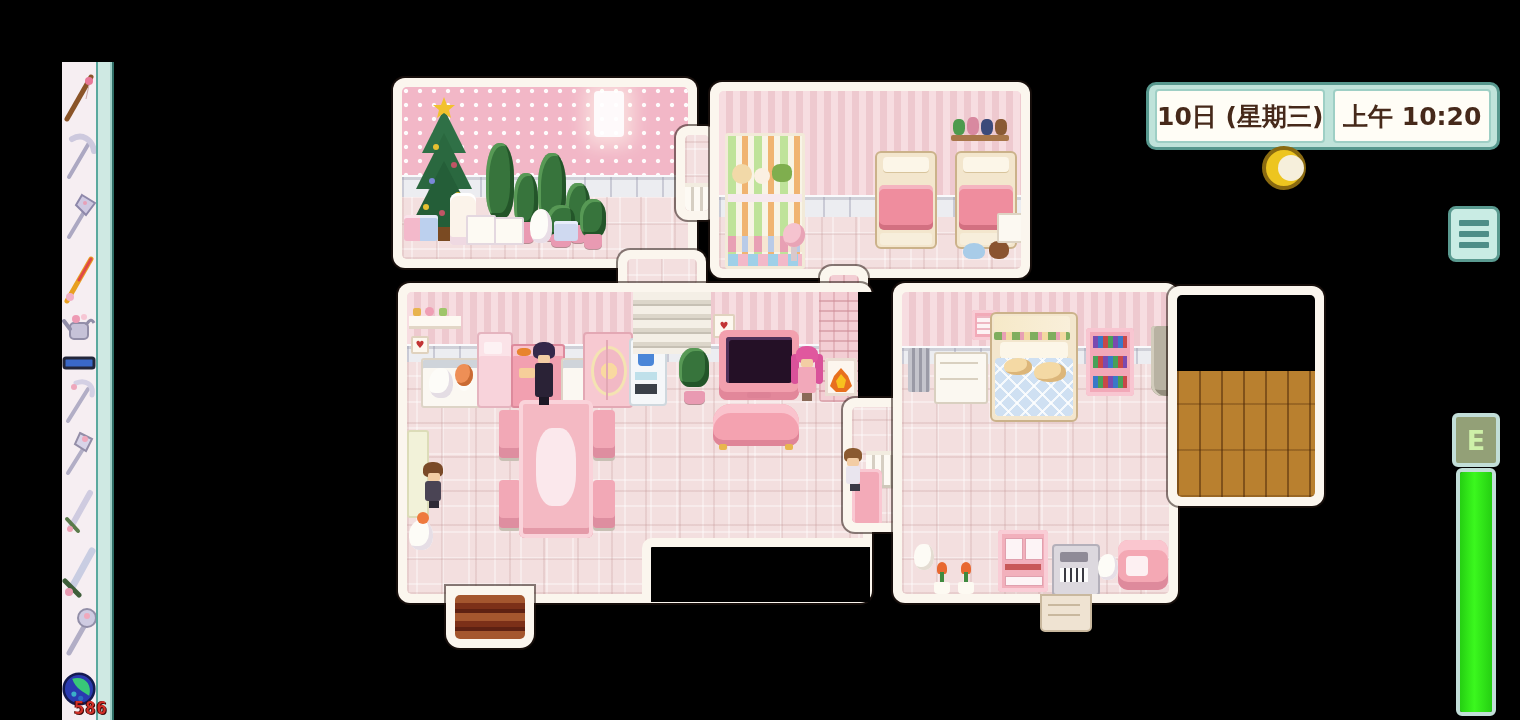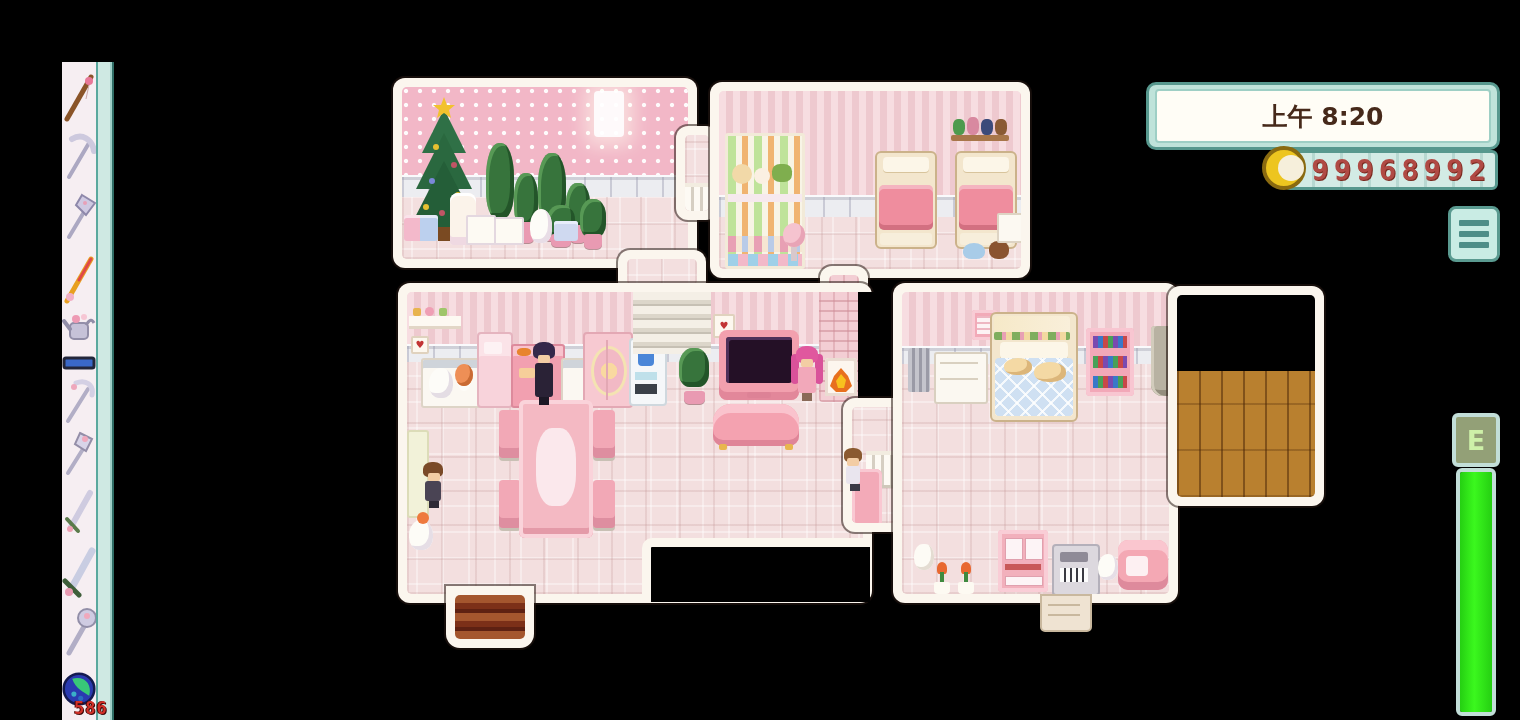--- a/index.html
+++ b/index.html
@@ -480,24 +480,22 @@
           <circle cx="20" cy="22" r="18" fill="#2a3ab0" stroke="#141a50" stroke-width="3"></circle>
           <path d="M12 10 C26 6 36 16 32 30 C26 26 16 22 12 10" fill="#38c878"></path>
           <circle cx="14" cy="28" r="3" fill="#3ab0c8"></circle>
           <circle cx="22" cy="33" r="3" fill="#2a6ac0"></circle>
         </svg>
     </div>
   </div>
   <div id="journal-count">586</div>
 
   <div id="datetime">
-    <div class="hudbox">上午 8:20</div>
-  </div>
-  <div id="goldpanel">
-    <span id="gold-amount">99968992</span>
+    <div class="hudbox">10日 (星期三)</div>
+    <div class="hudbox">上午 10:20</div>
   </div>
   <div id="coin">
     <svg width="48" height="48" viewBox="0 0 48 48">
       <circle cx="24" cy="24" r="20" fill="#edc51f" stroke="#8a6a10" stroke-width="4"></circle>
       <circle cx="31" cy="24" r="13" fill="#f6efdb"></circle>
     </svg>
   </div>
   <div id="menu-btn">
     <div class="bar"></div>
     <div class="bar"></div>

